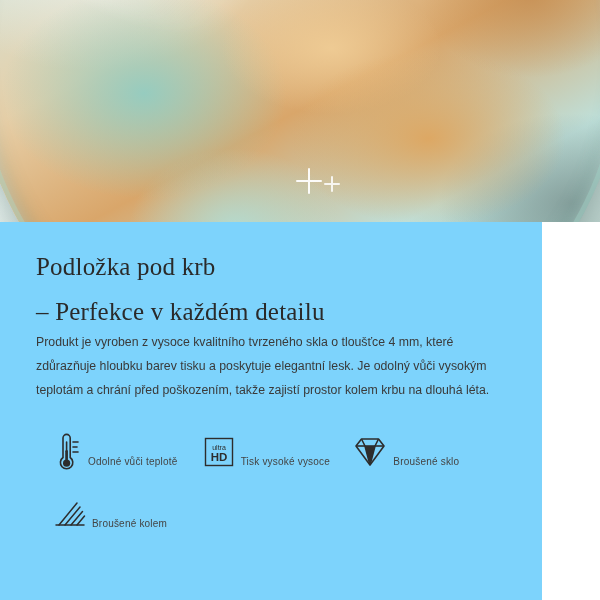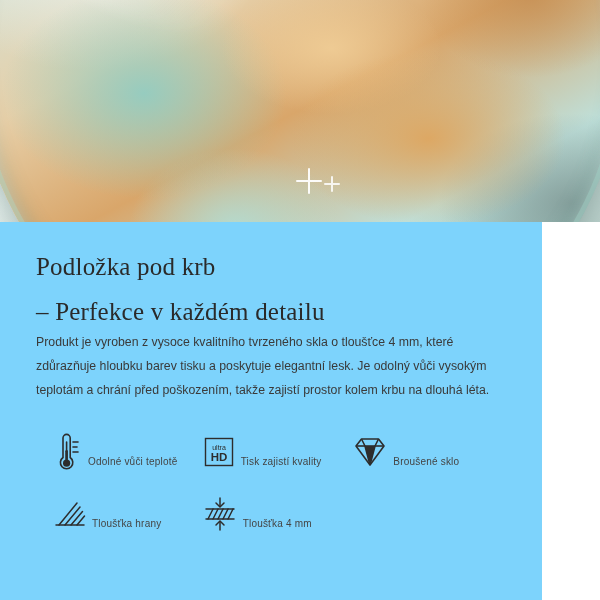--- a/index.html
+++ b/index.html
@@ -192,21 +192,21 @@
       </div>
 
       <div class="feature">
         <div class="feature-icon">
           <svg width="44" height="44" viewBox="0 0 44 44">
             <rect x="8.5" y="8.5" width="27" height="27" fill="none" stroke="#2d2d2d" stroke-width="1.4"></rect>
             <text x="22" y="20" text-anchor="middle" font-family="Liberation Sans, sans-serif" font-size="7" fill="#2d2d2d">ultra</text>
             <text x="22" y="31" text-anchor="middle" font-family="Liberation Sans, sans-serif" font-size="11.5" font-weight="bold" fill="#2d2d2d">HD</text>
           </svg>
         </div>
-        <div class="feature-label">Tisk zajistí kvality</div>
+        <div class="feature-label">Tisk vysoké vysoce</div>
       </div>
 
 
       <div class="feature">
         <div class="feature-icon">
           <svg width="46" height="40" viewBox="0 0 46 40">
             <g fill="none" stroke="#2d2d2d" stroke-width="1.6" stroke-linejoin="round">
               <path d="M9 14 L14.5 7 H31.5 L37 14 L23 33 Z"></path>
               <path d="M9 14 H37"></path>
               <path d="M14.5 7 L18 14 L23 33"></path>
@@ -223,39 +223,19 @@
           <svg width="46" height="40" viewBox="0 0 46 40">
             <g stroke="#2d2d2d" stroke-width="1.5" stroke-linecap="round" fill="none">
               <path d="M13 31 L31 9"></path>
               <path d="M19 31 L34 13"></path>
               <path d="M25 31 L36.5 17.5"></path>
               <path d="M31 31 L38.5 22"></path>
               <path d="M10 31 H38"></path>
             </g>
           </svg>
         </div>
-        <div class="feature-label">Tloušťka hrany</div>
-      </div>
-
-      <div class="feature">
-        <div class="feature-icon">
-          <svg width="46" height="42" viewBox="0 0 46 42">
-            <g stroke="#2d2d2d" stroke-width="1.5" stroke-linecap="round" fill="none">
-              <path d="M23 5 V13"></path>
-                <path d="M19 10 L23 14 L27 10"></path>
-              <path d="M23 37 V29"></path>
-                <path d="M19 32 L23 28 L27 32"></path>
-              <path d="M9 16 H37"></path>
-              <path d="M9 26 H37"></path>
-              <path d="M11 26 L16 16"></path>
-                <path d="M16 26 L21 16"></path>
-              <path d="M21 26 L26 16"></path>
-                <path d="M26 26 L31 16"></path>
-              <path d="M31 26 L36 16"></path>
-            </g>
-          </svg>
-        </div>
-        <div class="feature-label">Tloušťka 4 mm</div>
-      </div>
+        <div class="feature-label">Broušené kolem</div>
+      </div>
+
 
     </div>
   </div>
 </div>
 
 </body></html>

